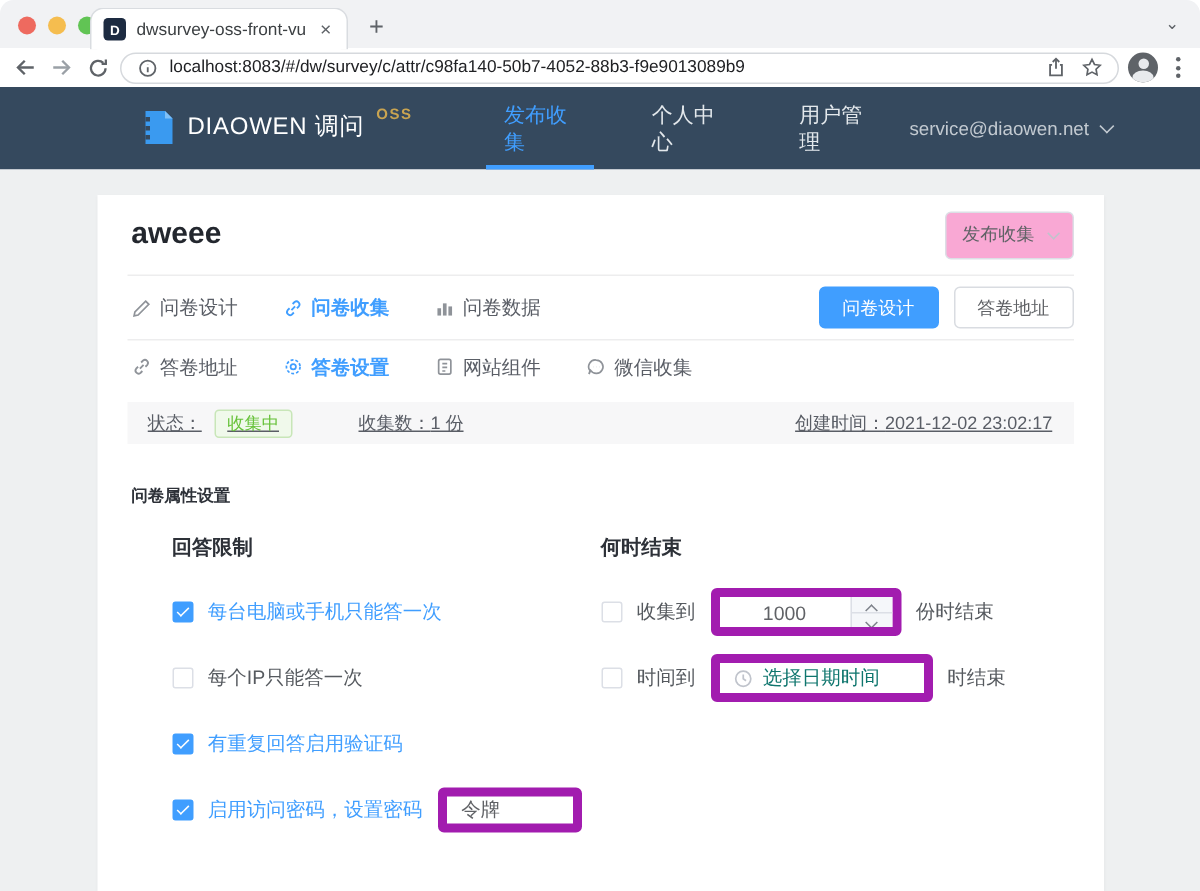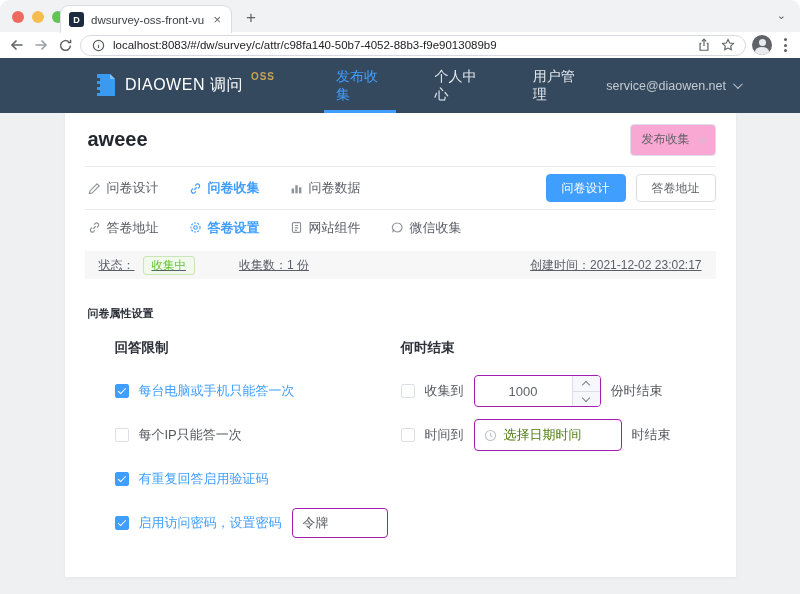--- a/index.html
+++ b/index.html
@@ -42,21 +42,21 @@
   .app-nav { display:flex; margin-left:36px; height:55px; }
   .nav-item { position:relative; display:flex; align-items:center; padding:0 12px; margin:0 13px;
               font-size:14px; color:#e3e8ec; cursor:default; }
   .nav-item.active { color:#409eff; }
   .nav-item.active::after { content:""; position:absolute; left:0; right:0; bottom:0; height:3px; background:#409eff; }
   .account { margin-left:auto; display:flex; align-items:center; gap:7px; color:#c3cad1; font-size:12.5px; }
   .chev-down { width:7px; height:7px; border-right:1.5px solid currentColor; border-bottom:1.5px solid currentColor;
                transform:rotate(45deg) translateY(-2px); display:inline-block; }
 
   
-  .page { height:481px; background:#eef0f1; }
+  .page { height:481px; background:#eef0f1; padding-top:17px; }
   .card { width:671px; margin:0 auto; background:#fff; height:464px; padding:0 20px;
           box-shadow:0 1px 3px rgba(0,0,0,.05); overflow:hidden; }
   .card-header { height:53px; display:flex; align-items:center; justify-content:space-between; }
   .survey-title { font-size:20px; font-weight:600; color:#23272e; padding-left:3px; }
   .publish-select { width:86px; height:32px; border:1px solid #dcdfe6; border-radius:4px; background:#f9a8d4;
                     display:flex; align-items:center; justify-content:center; gap:8px;
                     font-size:12px; color:#606266; }
   .publish-select .chev-down { color:#c0c4cc; width:6px; height:6px; }
 
   .tabrow { display:flex; align-items:center; border-top:1px solid #ededee; }
@@ -86,33 +86,33 @@
   .col-left { width:286px; flex:none; }
   .col-right { flex:1; }
   .col-header { font-size:13.5px; font-weight:bold; color:#2d3138; height:20px; margin-bottom:10px; }
   .opt-row { height:44px; display:flex; align-items:center; gap:10px; font-size:13px; }
   .cb { width:14px; height:14px; border:1px solid #dcdfe6; border-radius:2px; background:#fff; position:relative; flex:none; }
   .cb.checked { background:#409eff; border-color:#409eff; }
   .cb.checked::after { content:""; position:absolute; left:4px; top:1px; width:3px; height:7px;
                        border:solid #fff; border-width:0 1.5px 1.5px 0; transform:rotate(45deg); }
   .opt-label { color:#565a5f; }
   .opt-label.linked { color:#409eff; }
-  .ti { height:30px; border:1px solid #a21caf; border-radius:4px; background:#fff; font-size:13px; color:#606266; }
+  .ti { height:30px; border:6px solid #a21caf; border-radius:4px; background:#fff; font-size:13px; color:#606266; }
   .pwd-input { width:96px; display:flex; align-items:center; padding:0 10px; }
   .num-input { width:127px; height:32px; display:flex; overflow:hidden; }
   .num-val { flex:1; display:flex; align-items:center; justify-content:center; }
   .spin { width:28px; border-left:1px solid #dcdfe6; display:flex; flex-direction:column; background:#f5f7fa; }
   .spin-btn { flex:1; position:relative; }
   .spin-btn + .spin-btn { border-top:1px solid #dcdfe6; }
   .spin-btn::after { content:""; position:absolute; left:10px; width:5px; height:5px;
                      border-left:1.4px solid #7d828a; border-top:1.4px solid #7d828a; }
   .spin-up::after { top:6px; transform:rotate(45deg); }
   .spin-dn::after { top:3px; transform:rotate(225deg); }
   .date-input { width:148px; height:32px; display:flex; align-items:center; gap:7px; padding:0 9px; }
-  .placeholder { color:#4d7c0f; }
+  .placeholder { color:#0f766e; }
   .suffix { color:#565a5f; }
 </style>
 </head>
 <body>
 
 <div class="stage">
   <div class="bwindow">
 
     <div class="tabstrip">
       <div class="traffic">

